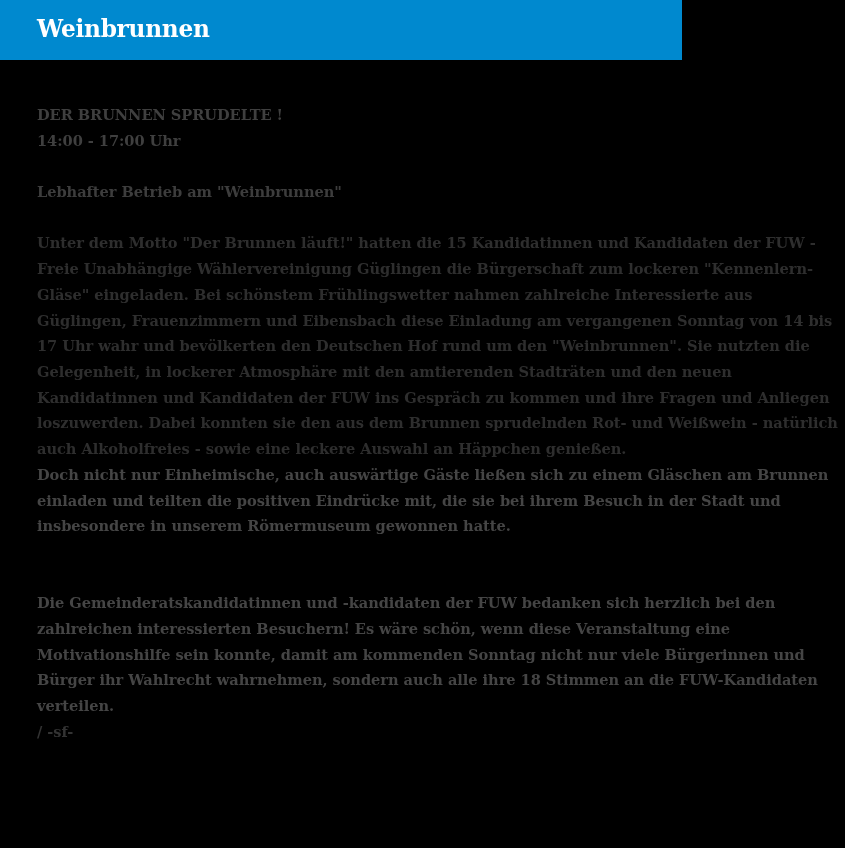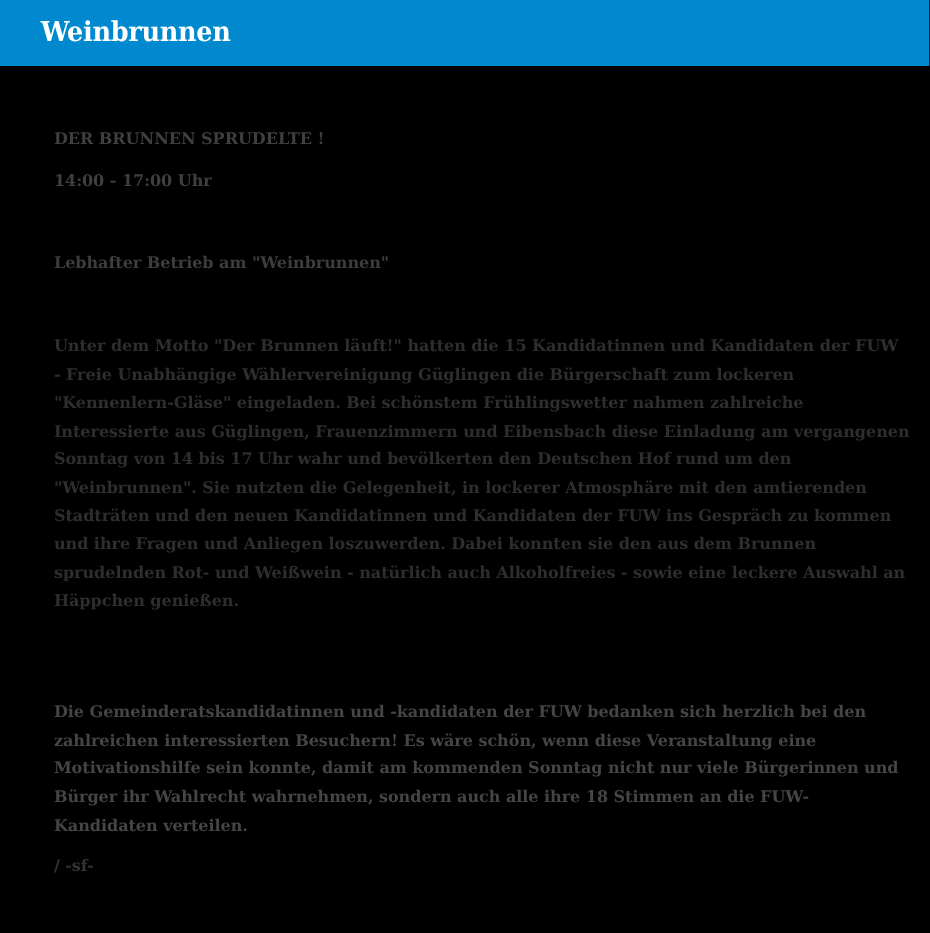--- a/index.html
+++ b/index.html
@@ -19,21 +19,21 @@
     width: 845px;
     height: 848px;
     background: #000000;
   }
 
   
   #header-bar {
     position: absolute;
     left: 0;
     top: 0;
-    width: 845px;
+    width: 682px;
     height: 60px;
     background: #0089cf;
   }
   #page-title {
     position: absolute;
     left: 37px;
     top: 12px;
     font-family: "DejaVu Serif", "Liberation Serif", serif;
     font-weight: bold;
     font-size: 25px;
@@ -54,21 +54,21 @@
     padding: 42px 6px 0 37px;
     box-sizing: border-box;
     color: #3a3a3a;
     font-family: "DejaVu Serif", "Liberation Serif", serif;
     font-size: 14.6px;
     line-height: 25.7px;
     font-weight: bold;
     letter-spacing: -0.05px;
   }
   #article p {
-    margin: 12px;
+    margin: 0;
     padding: 0;
   }
   .blank-line {
     height: 25.7px;
   }
   .lede {
     color: #3f3f3f;
   }
   .subhead {
     color: #3d3d3d;
@@ -101,20 +101,21 @@
     <p class="lede">DER BRUNNEN SPRUDELTE !</p>
     <p class="lede">14:00 - 17:00 Uhr</p>
 
     <div class="blank-line"></div>
 
     <p class="subhead">Lebhafter Betrieb am "Weinbrunnen"</p>
 
     <div class="blank-line"></div>
 
     <p class="body-par dim">Unter dem Motto "Der Brunnen läuft!" hatten die 15 Kandidatinnen und Kandidaten der FUW - Freie Unabhängige Wählervereinigung Güglingen die Bürgerschaft zum lockeren "Kennenlern-Gläse" eingeladen. Bei schönstem Frühlingswetter nahmen zahlreiche Interessierte aus Güglingen, Frauenzimmern und Eibensbach diese Einladung am vergangenen Sonntag von 14 bis 17 Uhr wahr und bevölkerten den Deutschen Hof rund um den "Weinbrunnen". Sie nutzten die Gelegenheit, in lockerer Atmosphäre mit den amtierenden Stadträten und den neuen Kandidatinnen und Kandidaten der FUW ins Gespräch zu kommen und ihre Fragen und Anliegen loszuwerden. Dabei konnten sie den aus dem Brunnen sprudelnden Rot- und Weißwein - natürlich auch Alkoholfreies - sowie eine leckere Auswahl an Häppchen genießen.</p>
+    <p class="body-par bright">Doch nicht nur Einheimische, auch auswärtige Gäste ließen sich zu einem Gläschen am Brunnen einladen und teilten die positiven Eindrücke mit, die sie bei ihrem Besuch in der Stadt und insbesondere in unserem Römermuseum gewonnen hatte.</p>
 
     <div class="blank-line"></div>
 
 
     <div class="blank-line"></div>
 
     <p class="body-par bright">Die Gemeinderatskandidatinnen und -kandidaten der FUW bedanken sich herzlich bei den zahlreichen interessierten Besuchern! Es wäre schön, wenn diese Veranstaltung eine Motivationshilfe sein konnte, damit am kommenden Sonntag nicht nur viele Bürgerinnen und Bürger ihr Wahlrecht wahrnehmen, sondern auch alle ihre 18 Stimmen an die FUW-Kandidaten verteilen.</p>
     <p class="signature">/ -sf-</p>
 
   </div>

